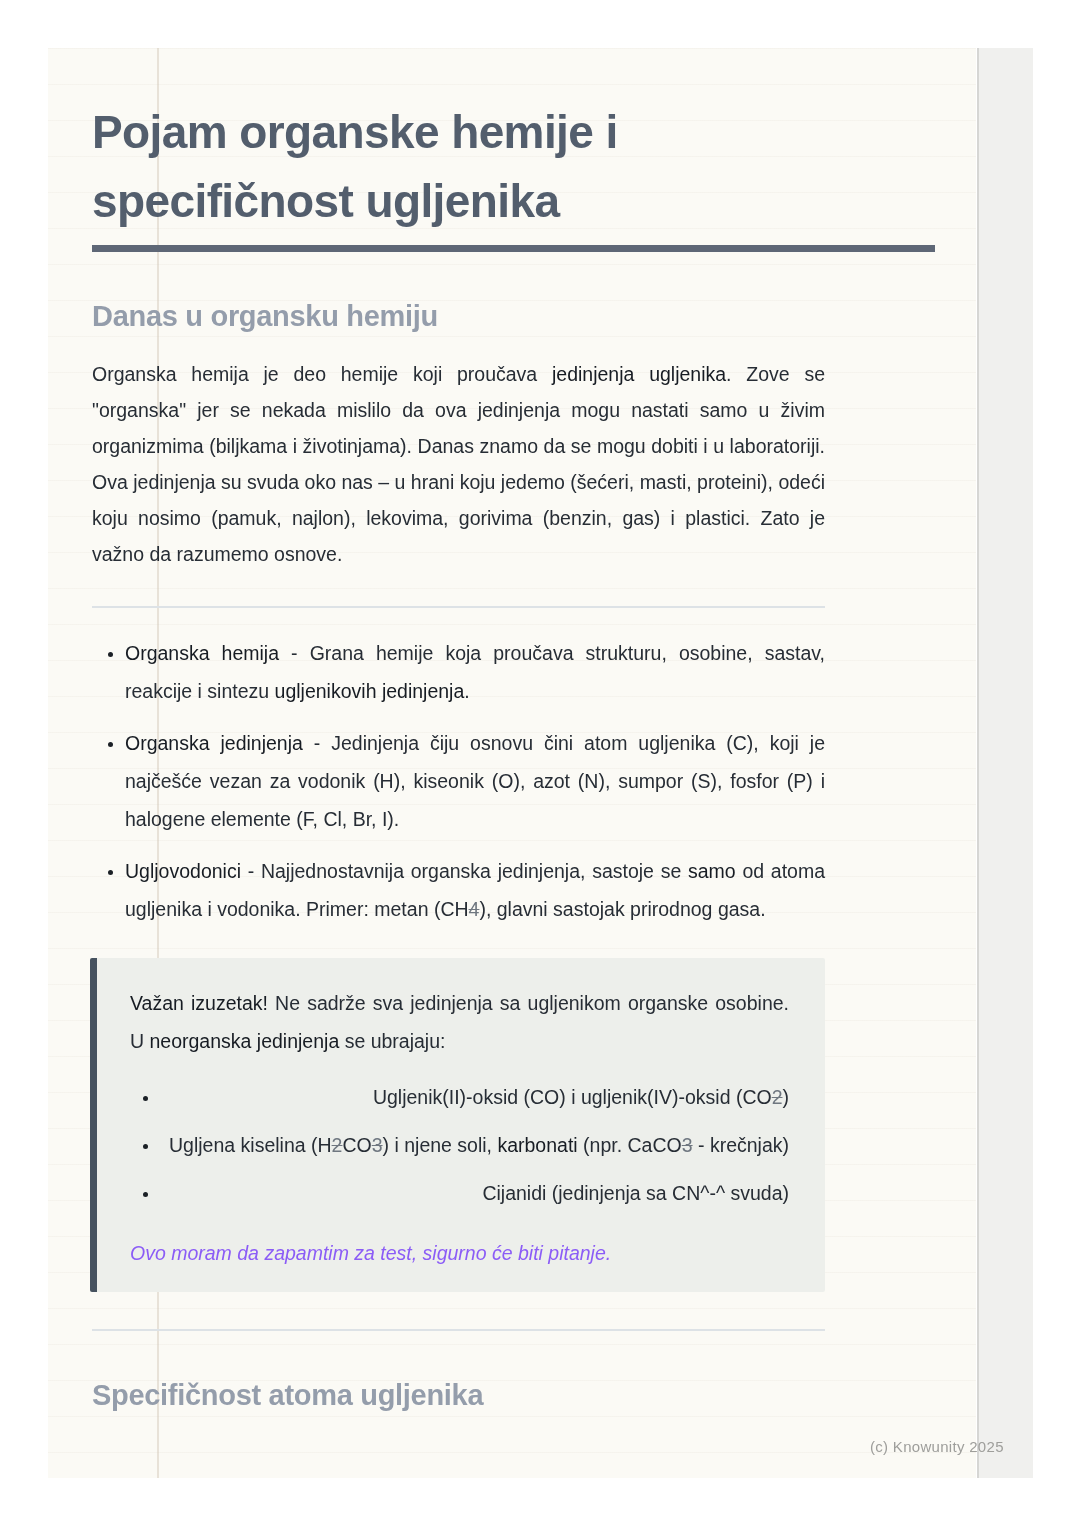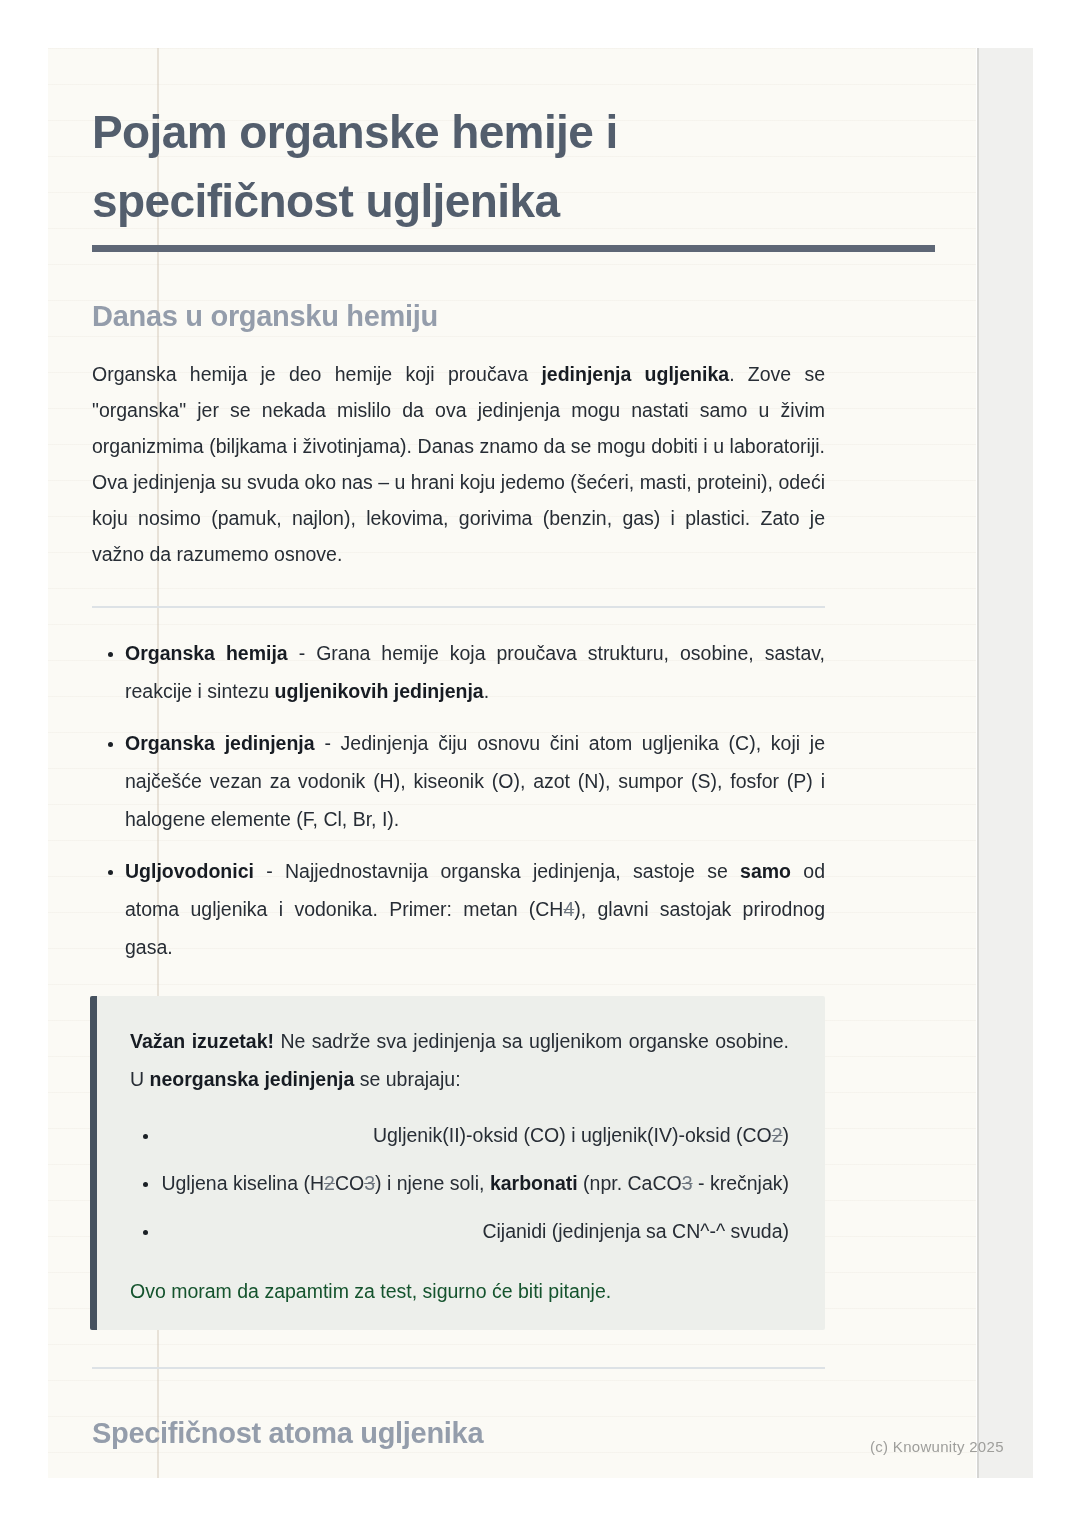--- a/index.html
+++ b/index.html
@@ -63,21 +63,21 @@
   }
   ul.bullets {
     width:700px; margin:26px 0 0 0; padding:0 0 0 33px;
     font-size:19.5px; line-height:38px;
     color:#272d35;
     text-align:justify;
   }
   ul.bullets li { margin:0 0 14px 0; }
   ul.bullets li::marker { color:#1b2026; font-size:17px; }
 
-  b { color:#171c23; font-weight:700; }
+  b { color:#171c23; font-weight:400; }
   s { color:#6f7780; }
 
   .callout {
     margin:30px 0 0 -2px;
     width:735px; box-sizing:border-box;
     background:#edefeb;
     border-left:7px solid #46525f;
     border-radius:2px;
     padding:26px 36px 24px 33px;
   }
@@ -87,21 +87,22 @@
     color:#272d35; text-align:justify;
   }
   .callout ul.bullets {
     width:auto; margin:18px 0 0 0; padding-left:30px;
     text-align:right;
   }
   .callout ul.bullets li { margin:0 0 10px 0; }
   .callout .note {
     margin:26px 0 0 0;
     font-size:19.5px; line-height:30px;
-    color:#14532d;
+    font-style:italic;
+    color:#8b5cf6;
   }
 
   .divider.second { margin-top:37px; }
 
   .footer {
     position:absolute; left:870px; top:1438px;
     font-size:15px; color:#9e9e9b;
     z-index:3; white-space:nowrap;
     letter-spacing:0.3px;
   }

